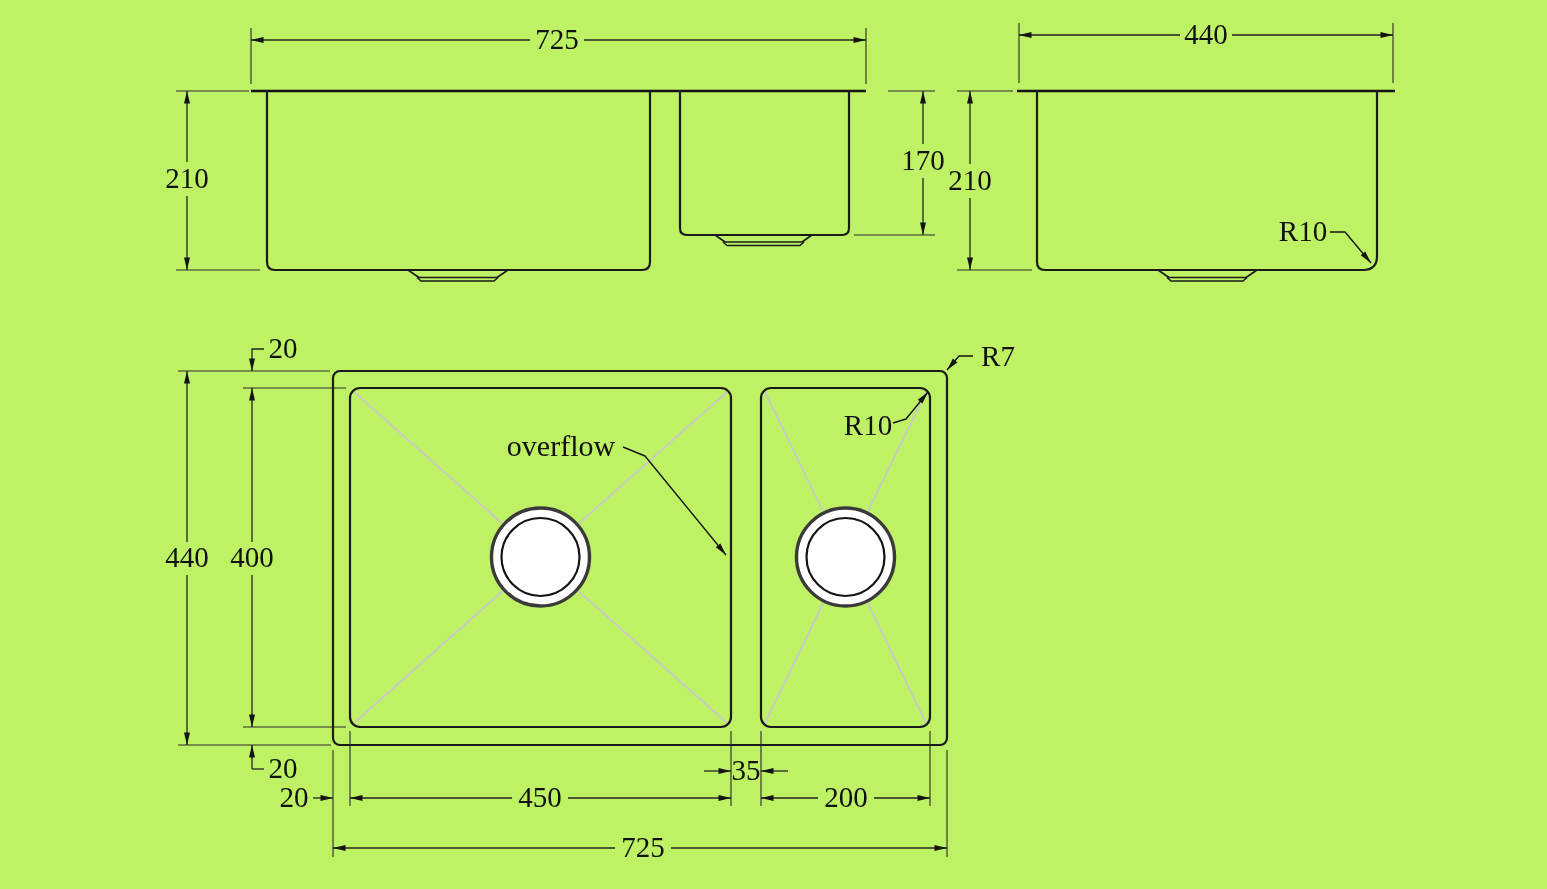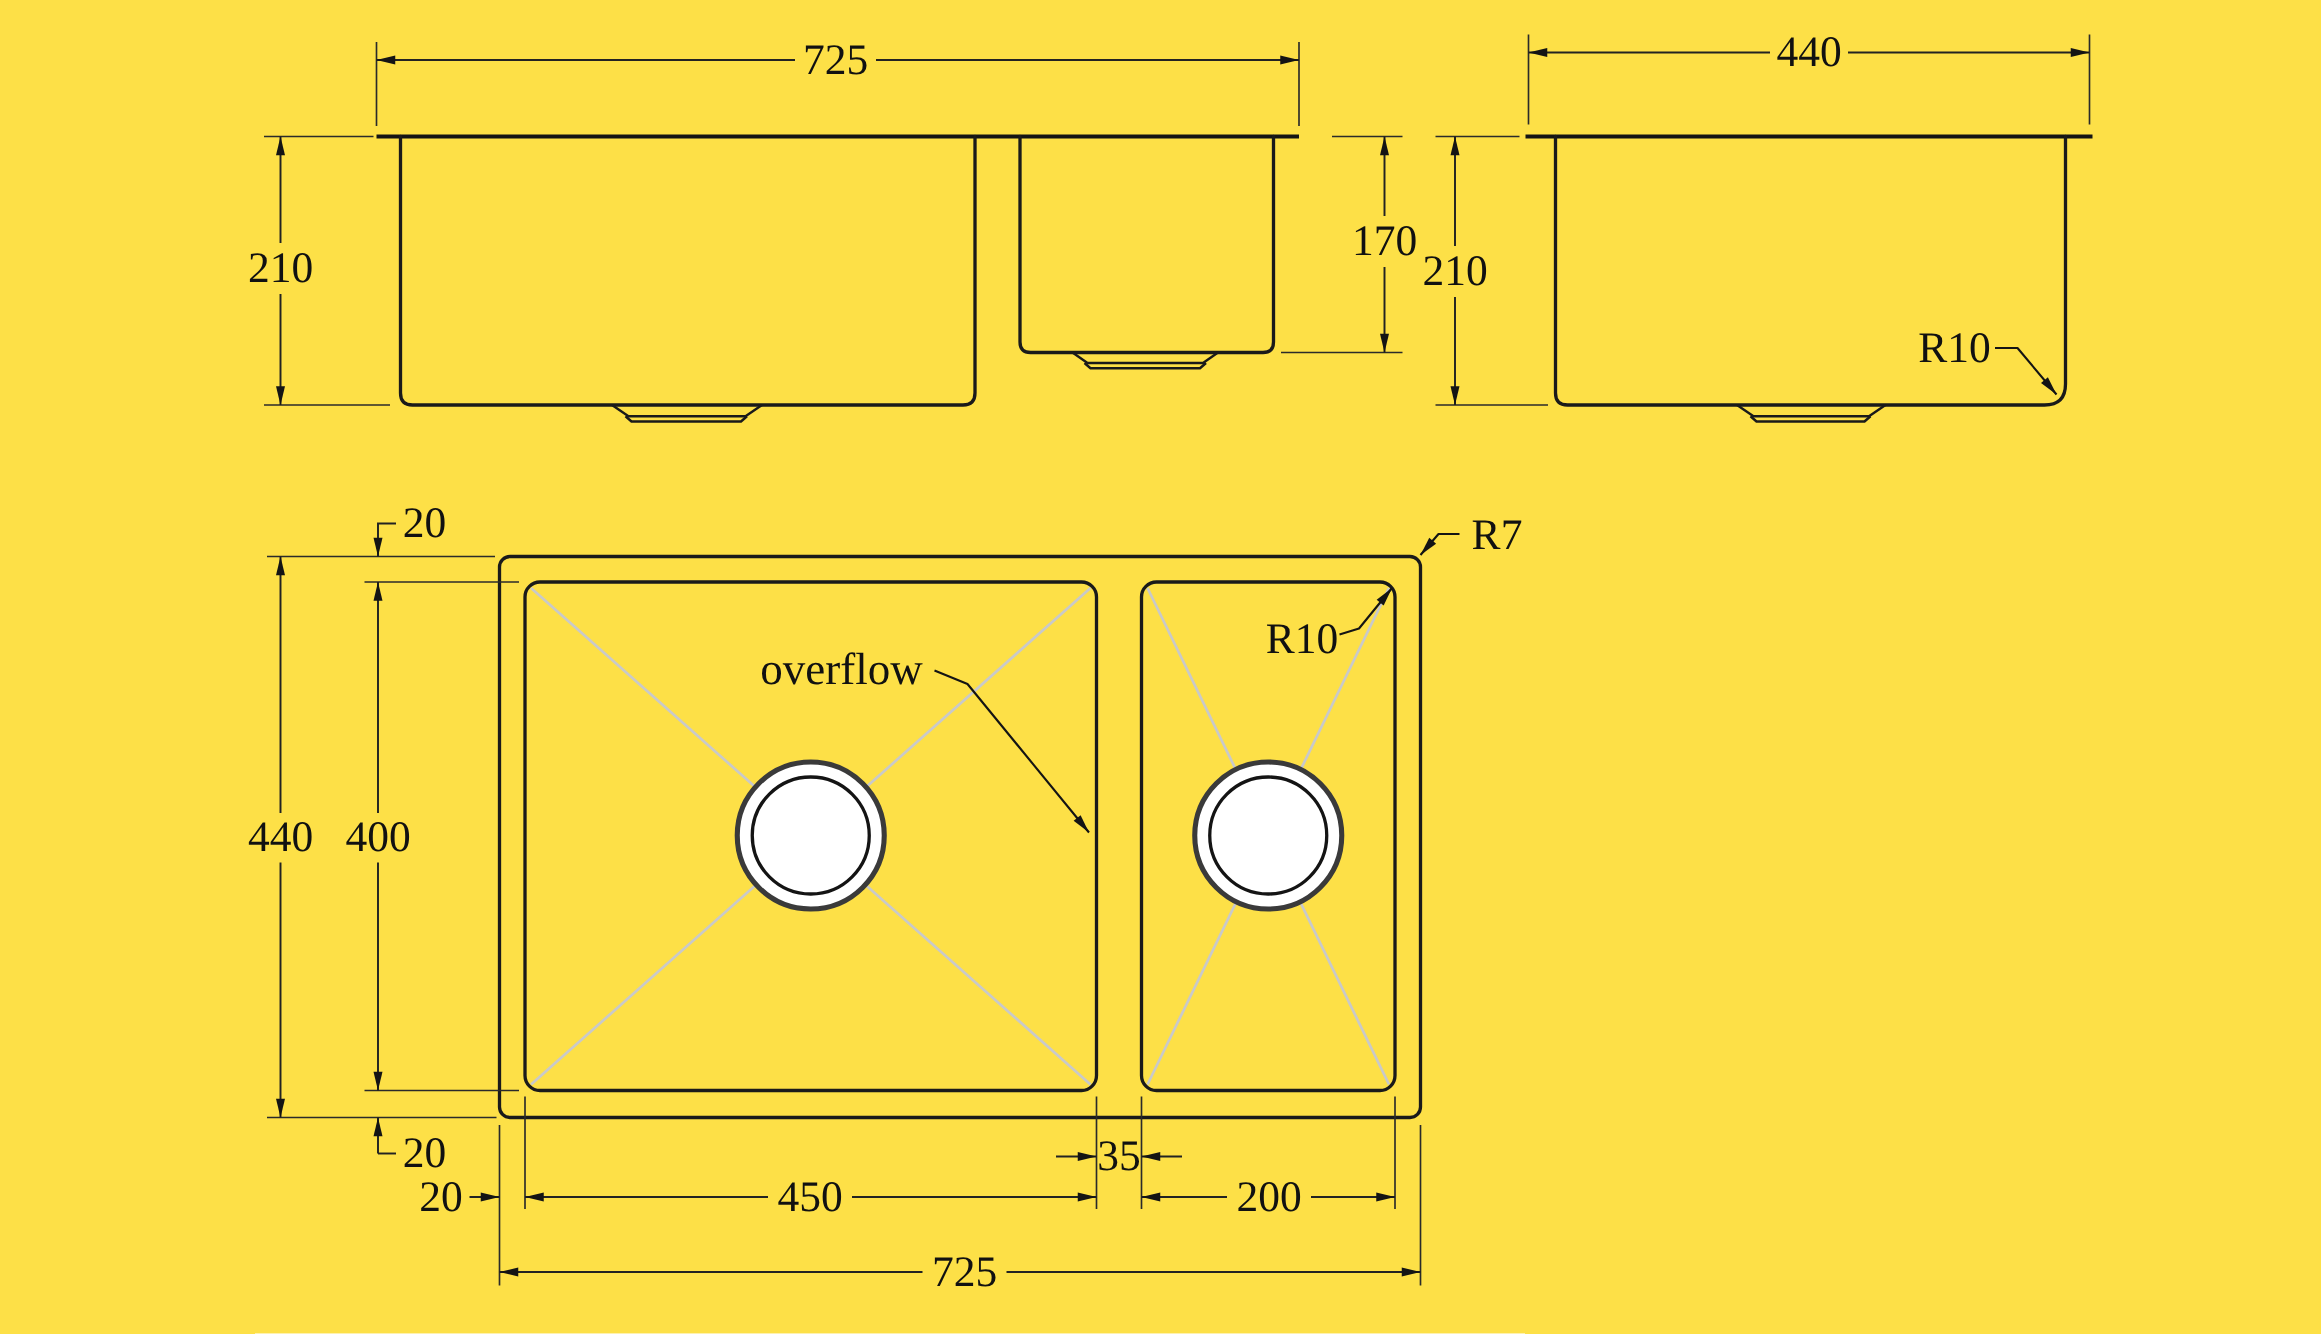--- a/index.html
+++ b/index.html
@@ -3,21 +3,21 @@
 <meta charset="utf-8">
 <style>
   html, body {
     margin: 0;
     padding: 0;
     background: #ffffff;
   }
   .canvas-wrap {
     width: 1547px;
     height: 889px;
-    background: #fde047;
+    background: #bef264;
     position: relative;
     font-family: "Liberation Serif", serif;
   }
   svg { display: block; }
   
   .ol   { fill: none; stroke: #1a1a1a; stroke-width: 2.2; stroke-linecap: round; }
   .rim  { fill: none; stroke: #141414; stroke-width: 2.6; stroke-linecap: butt; }
   .drain{ fill: none; stroke: #1a1a1a; stroke-width: 1.6; stroke-linejoin: round; }
   
   .dim  { fill: none; stroke: #222222; stroke-width: 1.3; }

